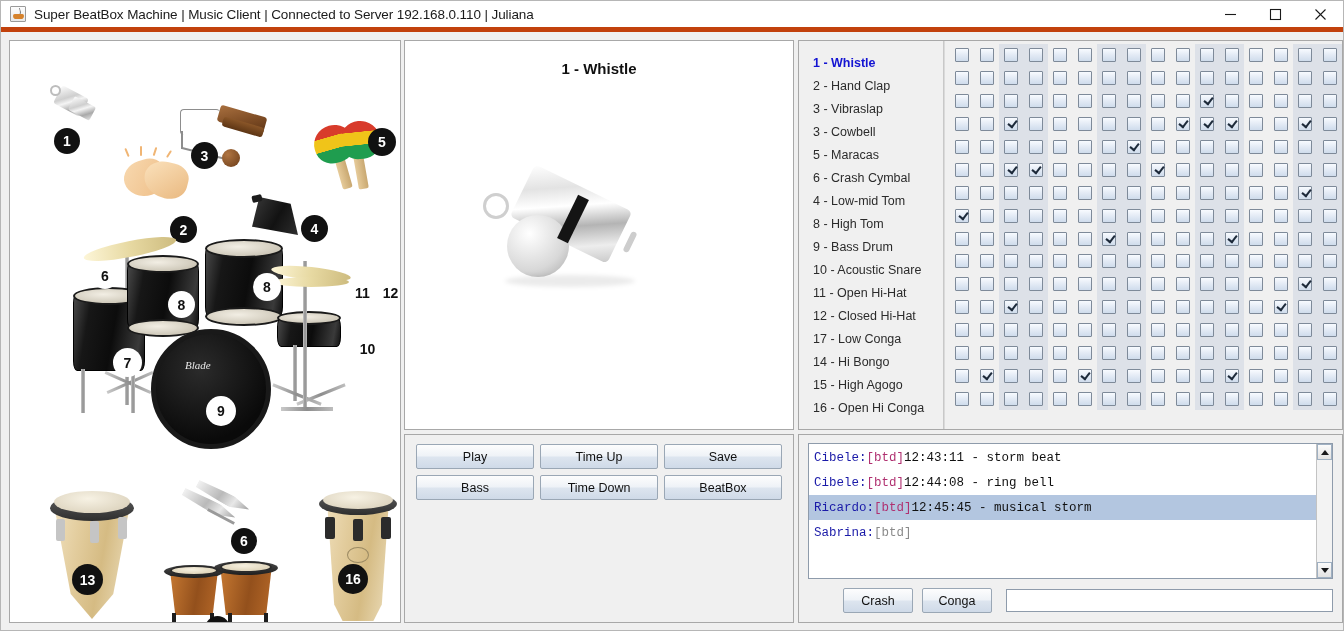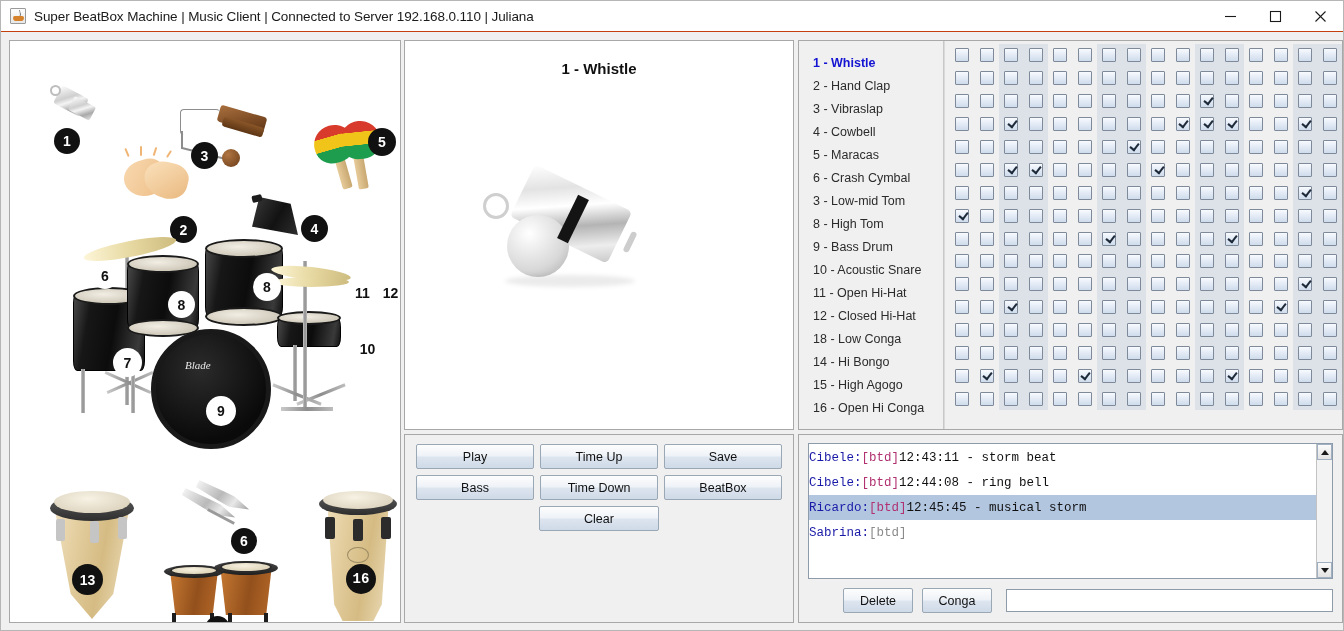--- a/index.html
+++ b/index.html
@@ -17,21 +17,21 @@
     background: #f0f0f0;
     display: flex; flex-direction: column;
     border: 1px solid #b6b6b6;
   }
 
   
   #titlebar {
     height: 31px; min-height: 31px;
     background: #ffffff;
     display: flex; align-items: center;
-    border-bottom: 1px solid #c2410c;
+    border-bottom: 5px solid #c2410c;
   }
   #title-left { display: flex; align-items: center; padding-left: 9px; flex: 1; }
   .java-icon {
     width: 16px; height: 16px; margin-right: 8px;
     position: relative; flex-shrink: 0;
     background: linear-gradient(#fdfdfd,#e8e8e8);
     border: 1px solid #9a9a9a; border-radius: 1px;
   }
   .java-icon::before {
     content: ""; position: absolute; left: 4px; top: 1px;
@@ -250,20 +250,21 @@
   }
   #chat-box {
     flex: 1; display: flex;
     background: #ffffff;
     border: 1px solid #8e9bab;
     overflow: hidden;
   }
   #chat-list { flex: 1; padding-top: 1px; }
   .chat-line {
     height: 25px; display: flex; align-items: center;
+    padding-left: 5px;
     font-family: "Liberation Mono", monospace;
     font-size: 12.5px; color: #101010; white-space: nowrap;
   }
   .chat-line.sel { background: #b3c6e0; }
   .c-name { color: #1a1aa8; }
   .c-tag { color: #b03070; }
   .c-tag.grey { color: #8a8a8a; }
   .c-rest { color: #101010; }
   #chat-scroll {
     width: 16px; min-width: 16px;
@@ -442,21 +443,21 @@
 
         <div class="obj" style="left:303px;top:450px;width:90px;height:132px;">
           <div class="conga" style="position:absolute;left:10px;top:12px;width:70px;height:118px;clip-path:polygon(6% 0%,94% 0%,84% 86%,72% 100%,28% 100%,16% 86%);"></div>
           <div class="conga-rim" style="position:absolute;left:6px;top:2px;width:78px;height:22px;"></div>
           <div class="conga-head" style="position:absolute;left:10px;top:0px;width:70px;height:18px;"></div>
           <div style="position:absolute;left:12px;top:26px;width:10px;height:22px;background:#2b2b2b;border-radius:2px;"></div>
           <div style="position:absolute;left:40px;top:28px;width:10px;height:22px;background:#2b2b2b;border-radius:2px;"></div>
           <div style="position:absolute;left:68px;top:26px;width:10px;height:22px;background:#2b2b2b;border-radius:2px;"></div>
           <div style="position:absolute;left:34px;top:56px;width:22px;height:16px;border:1.5px solid #9b8a63;border-radius:50%;"></div>
         </div>
-        <div class="badge dark" style="left:336px;top:523px;width:30px;height:30px;font-family:Liberation Mono, monospace;">16</div>
+        <div class="badge dark" style="left:328px;top:523px;width:30px;height:30px;">16</div>
 
       </div>
     </div>
 
     <div id="center-col">
 
       <div id="preview-panel">
         <div id="preview-title">1 - Whistle</div>
         <div id="preview-art">
           <div style="position:absolute;left:112px;top:14px;width:108px;height:58px;transform:rotate(26deg);border-radius:5px;background:linear-gradient(150deg,#ffffff 0%,#e3e3e3 24%,#ffffff 42%,#b4b4b4 62%,#ededed 82%,#c8c8c8 100%);"></div>
@@ -472,44 +473,41 @@
         <div class="btn-row">
           <div class="jbtn">Play</div>
           <div class="jbtn">Time Up</div>
           <div class="jbtn">Save</div>
         </div>
         <div class="btn-row">
           <div class="jbtn">Bass</div>
           <div class="jbtn">Time Down</div>
           <div class="jbtn">BeatBox</div>
         </div>
-        <div class="center-row">
-          <div class="jbtn narrow">Clear</div>
-        </div>
       </div>
 
     </div>
 
     <div id="right-col">
 
       <div id="right-top">
         <div id="instr-list">
             <div class="list-item selected">1 - Whistle</div>
             <div class="list-item">2 - Hand Clap</div>
             <div class="list-item">3 - Vibraslap</div>
-            <div class="list-item">4 - Cowbell</div>
+            <div class="list-item">3 - Cowbell</div>
             <div class="list-item">5 - Maracas</div>
             <div class="list-item">6 - Crash Cymbal</div>
-            <div class="list-item">3 - Low-mid Tom</div>
+            <div class="list-item">4 - Low-mid Tom</div>
             <div class="list-item">8 - High Tom</div>
             <div class="list-item">9 - Bass Drum</div>
             <div class="list-item">10 - Acoustic Snare</div>
             <div class="list-item">11 - Open Hi-Hat</div>
             <div class="list-item">12 - Closed Hi-Hat</div>
-            <div class="list-item">18 - Low Conga</div>
+            <div class="list-item">17 - Low Conga</div>
             <div class="list-item">14 - Hi Bongo</div>
             <div class="list-item">15 - High Agogo</div>
             <div class="list-item">16 - Open Hi Conga</div>
           </div>
         <div id="grid-wrap">
             <div class="grid-row">
               <div class="cell">
                 <div class="chk"></div>
               </div>
               <div class="cell">
@@ -1337,21 +1335,21 @@
           <div id="chat-scroll">
             <div class="sb-arrow">
                 <div class="sb-tri up"></div>
               </div>
             <div class="sb-arrow">
                 <div class="sb-tri down"></div>
               </div>
           </div>
         </div>
         <div id="chat-actions">
-          <div class="jbtn">Delete</div>
+          <div class="jbtn">Crash</div>
           <div class="jbtn">Conga</div>
           <input id="chat-input" placeholder="" style="">
         </div>
       </div>
 
     </div>
 
   </div>
 </div>
 

